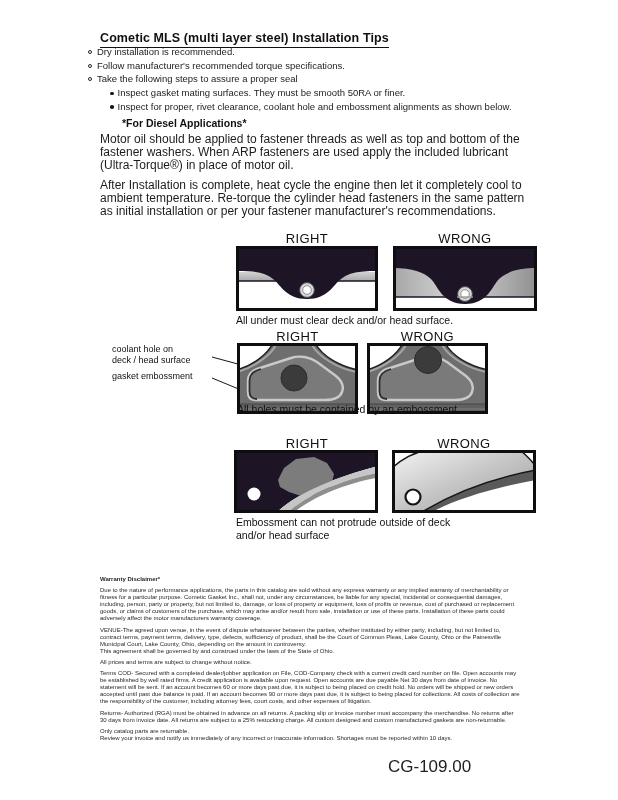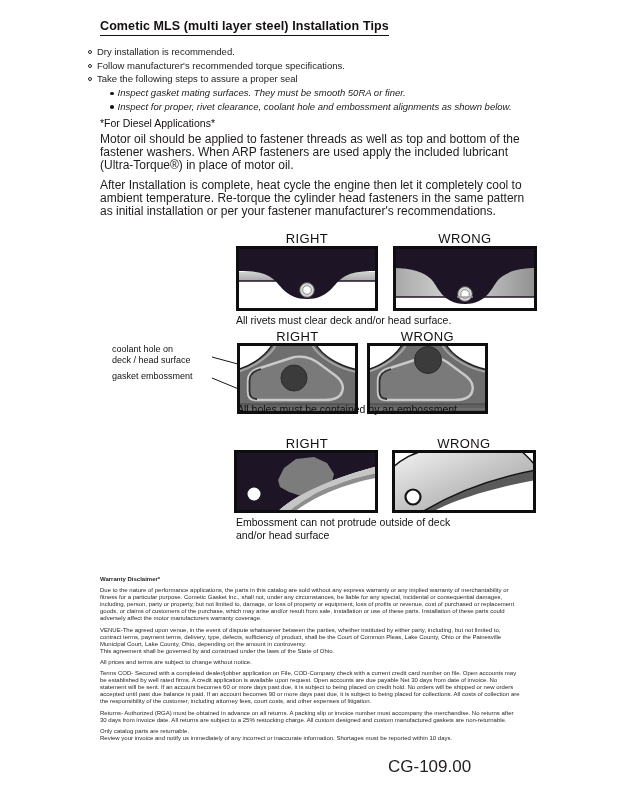--- a/index.html
+++ b/index.html
@@ -12,44 +12,44 @@
   .title {
     font-weight:bold; font-size:12.5px; letter-spacing:0.1px; color:#141011;
     border-bottom:1.6px solid #141011; padding-bottom:2px; display:inline-block;
   }
   .bullets { font-size:9.5px; line-height:13.7px; color:#1f1b1c; }
   .b-row { white-space:nowrap; }
   .dot1 {
     display:inline-block; width:4px; height:4px; border:1px solid #2a2627;
     border-radius:50%; margin-right:5px; vertical-align:1px;
   }
-  .b-sub { padding-left:22px;font-style:italic; }
+  .b-sub { padding-left:22px; }
   .dot2 {
     display:inline-block; width:3.6px; height:3.6px; background:#1a1617;
     border-radius:50%; margin-right:4px; vertical-align:1px;
   }
-  .h2 { font-weight:normal; font-size:10.5px; color:#141011; }
+  .h2 { font-weight:bold; font-size:10.5px; color:#141011;margin-left:22px; }
   .paras { width:430px; font-size:12px; line-height:13px; }
   .paras p { margin-bottom:7px; }
   .dg-label { font-size:13px; letter-spacing:0.4px; text-align:center; color:#141011; }
   .caption { font-size:10.5px; color:#141011; }
   .callout { font-size:9px; line-height:10.5px; color:#141011; text-align:left; }
   .small { width:420px; font-size:6px; line-height:7.1px; color:#2b2728; }
   .small p { margin-bottom:4px; }
   .small p.nogap { margin-bottom:0; }
   .small .wh { font-weight:bold; }
   .pageno { font-size:17px; color:#242021; }
   svg { display:block; }
 </style>
 </head>
 <body>
 
 <div class="page">
 
-  <div class="abs" style="left:100px; top:16px;">
+  <div class="abs" style="left:100px; top:28px;">
     <span class="title">Cometic MLS (multi layer steel) Installation Tips</span>
   </div>
 
   <div class="abs bullets" style="left:88px; top:45px;">
     <div class="b-row"><span class="dot1"></span><span>Dry installation is recommended.</span></div>
     <div class="b-row"><span class="dot1"></span><span>Follow manufacturer's recommended torque specifications.</span></div>
     <div class="b-row"><span class="dot1"></span><span>Take the following steps to assure a proper seal</span></div>
     <div class="b-row b-sub"><span class="dot2"></span><span>Inspect gasket mating surfaces.  They must be smooth 50RA or finer.</span></div>
     <div class="b-row b-sub"><span class="dot2"></span><span>Inspect for proper, rivet clearance, coolant hole and embossment alignments as shown below.</span></div>
   </div>
@@ -94,21 +94,21 @@
       <rect x="0" y="20" width="144" height="31" fill="url(#g1w)"></rect>
       <line x1="0" y1="51" x2="144" y2="51" stroke="#1d1526" stroke-width="1.6"></line>
       <path d="M0,0 H144 V22 C124,22 114,26 106,33 C99,40 95,58 72,58 C49,58 45,40 38,33 C30,26 20,22 0,22 Z" fill="#1d1526"></path>
       <circle cx="72" cy="48" r="7.4" fill="#d6d6d6" stroke="#4a4a4a" stroke-width="1"></circle>
       <circle cx="72" cy="48" r="4.3" fill="#ffffff" stroke="#8f8f8f" stroke-width="1"></circle>
       <line x1="64" y1="51" x2="80" y2="51" stroke="#9a9a9a" stroke-width="1.4"></line>
       <rect x="1.5" y="1.5" width="141" height="62" fill="none" stroke="#0e0e0e" stroke-width="3"></rect>
     </svg>
   </div>
 
-  <div class="abs caption" style="left:236px; top:314px;">All rivets must clear deck and/or head surface.</div>
+  <div class="abs caption" style="left:236px; top:314px;">All under must clear deck and/or head surface.</div>
 
   <div class="abs dg-label" style="left:237px; top:329px; width:121px;">RIGHT</div>
   <div class="abs dg-label" style="left:367px; top:329px; width:121px;">WRONG</div>
 
   <div class="abs callout" style="left:112px; top:344px; width:98px;">
     <div>coolant hole on</div>
     <div>deck / head surface</div>
   </div>
   <div class="abs callout" style="left:112px; top:371px; width:98px;">gasket embossment</div>
 

